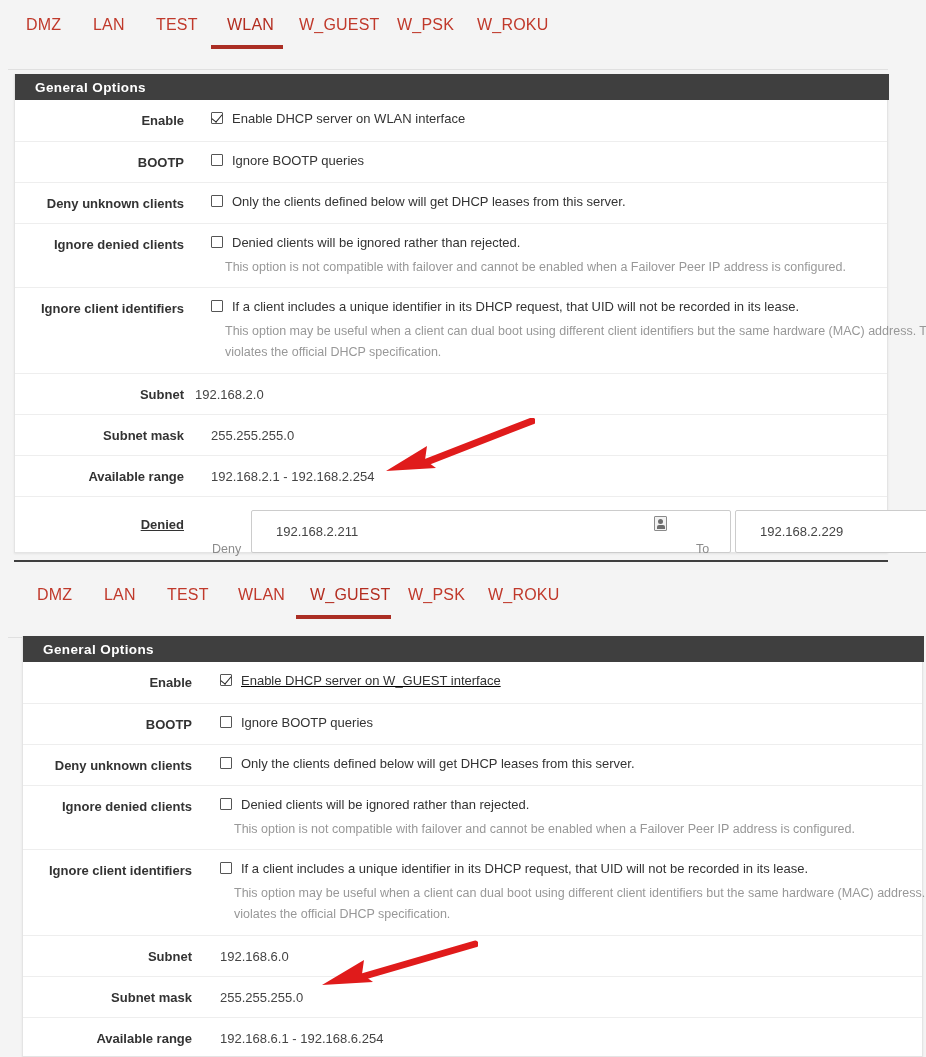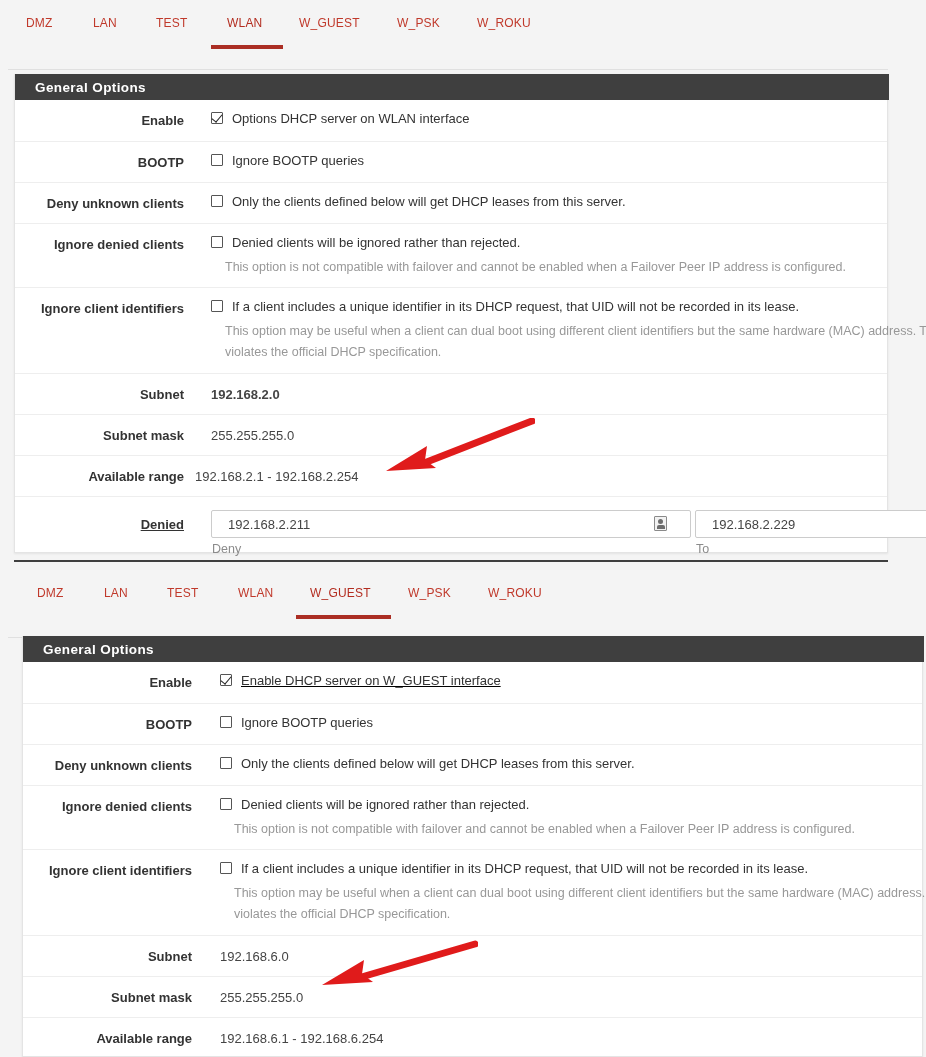--- a/index.html
+++ b/index.html
@@ -36,21 +36,21 @@
   
   .tabbar {
     position: absolute;
     background: #f4f4f4;
     border-bottom: 1px solid #e0e0e0;
     box-sizing: border-box;
   }
   .tab {
     position: absolute;
     top: 16px;
-    font-size: 12px;
+    font-size: 16px;
     color: #c0392b;
     letter-spacing: 0.2px;
     white-space: nowrap;
     cursor: pointer;
     text-decoration: none;
   }
   .tab.active { color: #b32d20; }
   .tab-underline {
     position: absolute;
     height: 4px;
@@ -152,26 +152,27 @@
     white-space: nowrap;
   }
 
   
   .tinput {
     position: absolute;
     box-sizing: border-box;
     border: 1px solid #cccccc;
     background: #ffffff;
     border-radius: 2px;
-    height: 28px;
+    height: 43px;
     font-family: "Liberation Sans", sans-serif;
     font-size: 13px;
     color: #444444;
-    padding: 0 16px;
+    padding: 0 24px;
     outline: none;
+    margin-left: 40px;
   }
   .input-sublabel {
     position: absolute;
     font-size: 12.5px;
     color: #8b8b8b;
   }
   .autofill-icon {
     position: absolute;
     width: 13px;
     height: 15px;
@@ -228,21 +229,21 @@
 
   <div class="panel" style="left:14px; top:74px; width:874px; height:479px;">
 
     <div class="panel-header" style="width:874px; height:26px;">General Options</div>
 
     <div class="row first" style="left:0; top:26px; width:872px; height:41px;">
       <div class="row-label" style="left:0; width:169px; top:13px;">Enable</div>
       <div class="row-ctl" style="left:196px; top:12px;">
         <label class="cbline">
           <span class="cbox checked"></span>
-          <span class="cb-text">Options DHCP server on WLAN interface</span>
+          <span class="cb-text">Enable DHCP server on WLAN interface</span>
         </label>
       </div>
     </div>
 
     <div class="row" style="left:0; top:67px; width:872px; height:41px;">
       <div class="row-label" style="left:0; width:169px; top:13px;">BOOTP</div>
       <div class="row-ctl" style="left:196px; top:12px;">
         <label class="cbline">
           <span class="cbox"></span>
           <span class="cb-text">Ignore BOOTP queries</span>
@@ -278,31 +279,31 @@
           <span class="cbox"></span>
           <span class="cb-text">If a client includes a unique identifier in its DHCP request, that UID will not be recorded in its lease.</span>
         </label>
       </div>
       <div class="helptext" style="left:210px; top:33px;">This option may be useful when a client can dual boot using different client identifiers but the same hardware (MAC) address. This</div>
       <div class="helptext" style="left:210px; top:54px;">violates the official DHCP specification.</div>
     </div>
 
     <div class="row" style="left:0; top:299px; width:872px; height:41px;">
       <div class="row-label" style="left:0; width:169px; top:13px;">Subnet</div>
-      <div class="statictext" style="left:196px; top:13px;font-weight:bold;">192.168.2.0</div>
+      <div class="statictext" style="left:180px; top:13px;">192.168.2.0</div>
     </div>
 
     <div class="row" style="left:0; top:340px; width:872px; height:41px;">
       <div class="row-label" style="left:0; width:169px; top:13px;">Subnet mask</div>
       <div class="statictext" style="left:196px; top:13px;">255.255.255.0</div>
     </div>
 
     <div class="row" style="left:0; top:381px; width:872px; height:41px;">
       <div class="row-label" style="left:0; width:169px; top:13px;">Available range</div>
-      <div class="statictext" style="left:180px; top:13px;text-align:right;">192.168.2.1 - 192.168.2.254</div>
+      <div class="statictext" style="left:196px; top:13px;text-align:right;">192.168.2.1 - 192.168.2.254</div>
     </div>
 
     <div class="row" style="left:0; top:422px; width:872px; height:57px;">
       <div class="row-label linked" style="left:0; width:169px; top:20px;">Denied</div>
 
       <input class="tinput" type="text" style="left: 196px; top: 13px; width: 480px;" value="192.168.2.211">
       <span class="autofill-icon" style="left:639px; top:19px;"></span>
       <div class="input-sublabel" style="left:197px; top:45px;">Deny</div>
 
       <input class="tinput" type="text" style="left: 680px; top: 13px; width: 480px;" value="192.168.2.229">

